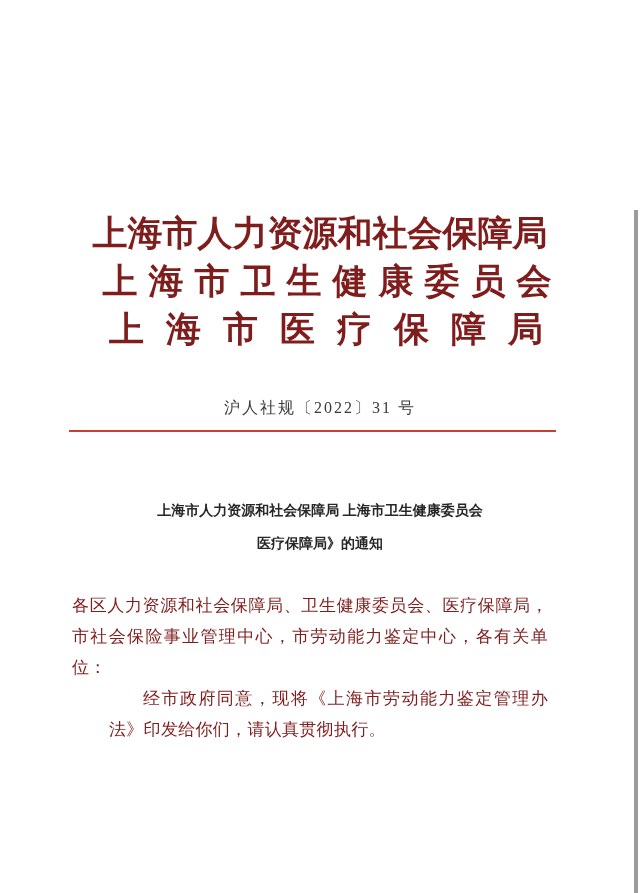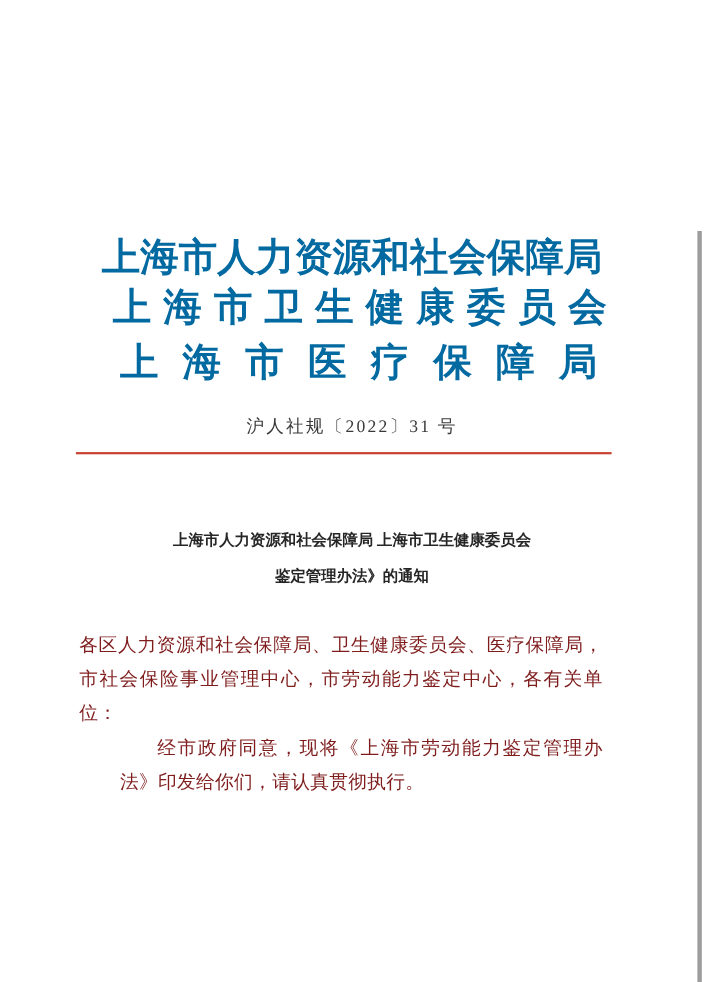--- a/index.html
+++ b/index.html
@@ -19,31 +19,31 @@
     position: absolute;
     top: 0; bottom: 0;
     right: 2px;
     width: 4px;
     background: #9c9c9c;
   }
   
   .agency-header {
     margin-top: 210px;
     text-align: center;
-    color: #0369a1;
+    color: #7f1d1d;
     font-weight: bold;
     font-size: 35px;
     line-height: 48px;
   }
   .agency-line-1 { letter-spacing: 0px; }
-  .agency-line-2 { letter-spacing: 11px; padding-left: 25px; font-family: Liberation Mono, monospace; }
+  .agency-line-2 { letter-spacing: 11px; padding-left: 25px; }
   .agency-line-3 { letter-spacing: 22px; padding-left: 34px; font-family: Liberation Serif, serif; }
 
   .doc-number {
-    margin-top: 23px;
+    margin-top: 42px;
     text-align: center;
     font-size: 16px;
     line-height: 24px;
     letter-spacing: 2px;
     color: #3a3a3a;
   }
   .red-divider {
     margin: 10px 84px 0 69px;
     height: 2px;
     background: #c9402e;
@@ -78,21 +78,21 @@
     <div class="agency-line-2">上海市卫生健康委员会</div>
     <div class="agency-line-3">上海市医疗保障局</div>
   </div>
 
   <div class="doc-number">沪人社规〔2022〕31 号</div>
 
   <div class="red-divider"></div>
 
   <div class="notice-title">
     <div>上海市人力资源和社会保障局 上海市卫生健康委员会</div>
-    <div>鉴定管理办法》的通知</div>
+    <div>医疗保障局》的通知</div>
   </div>
 
   <div class="body-text">
     <p>各区人力资源和社会保障局、卫生健康委员会、医疗保障局，市社会保险事业管理中心，市劳动能力鉴定中心，各有关单位：</p>
     <p class="indent">经市政府同意，现将《上海市劳动能力鉴定管理办法》印发给你们，请认真贯彻执行。</p>
   </div>
 
   <div class="scan-edge"></div>
 
 </div>

